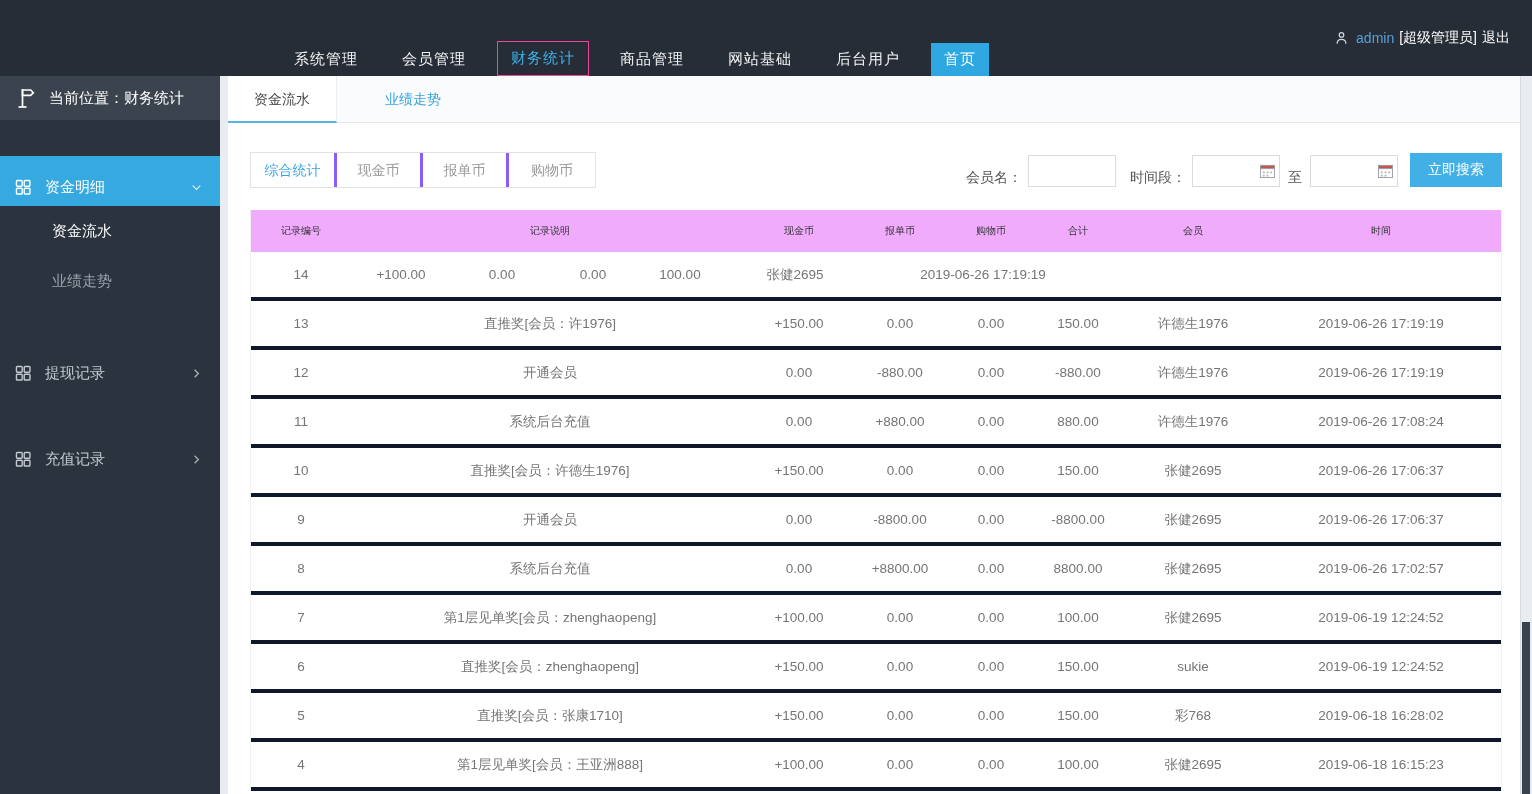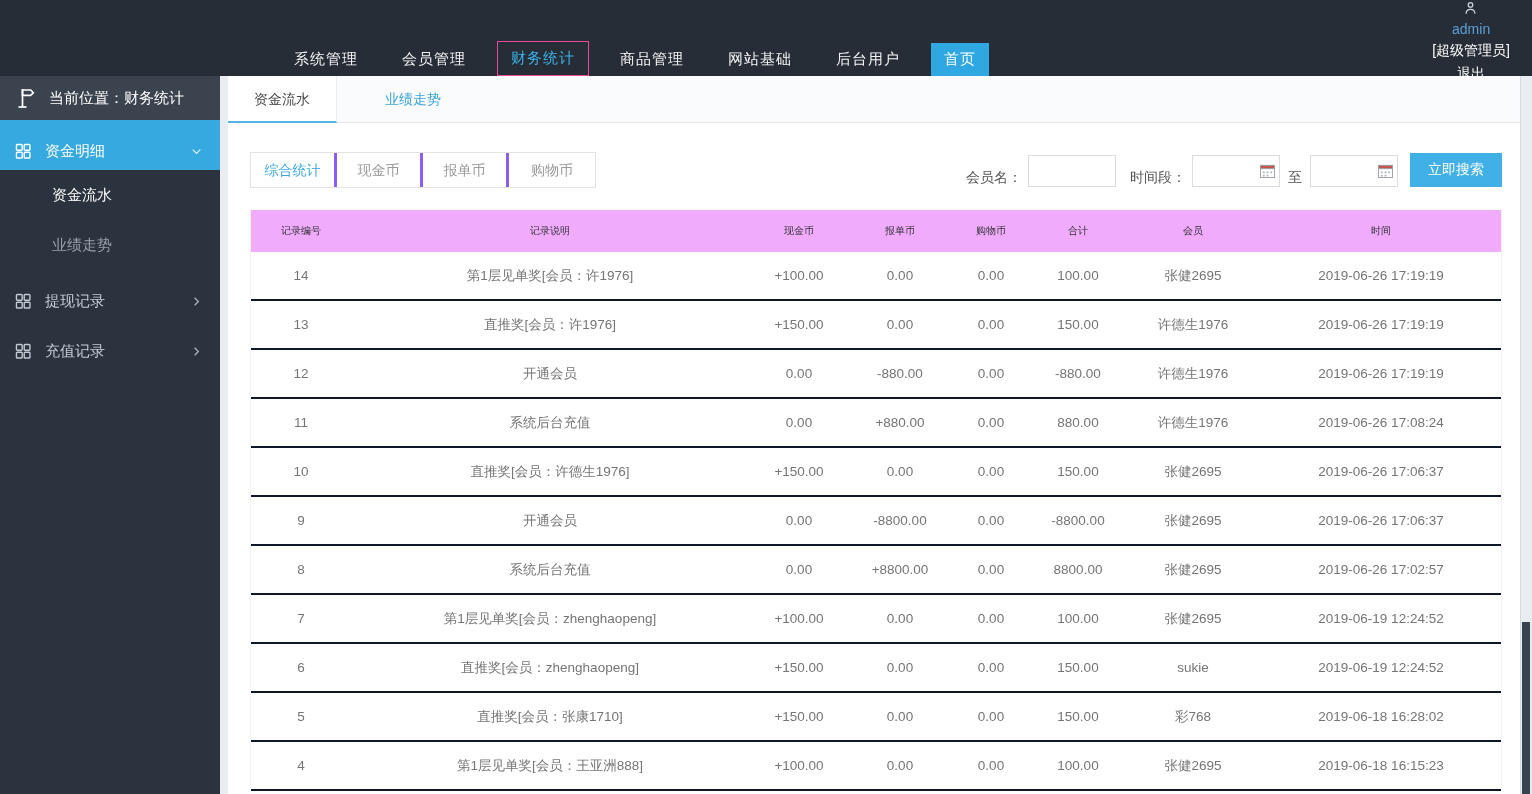--- a/index.html
+++ b/index.html
@@ -8,31 +8,31 @@
 
   
   .topbar { position:absolute; left:0; top:0; width:1532px; height:76px;
             background:#262d36; z-index:5; }
   .topnav { position:absolute; left:272px; top:0; height:76px; display:flex; align-items:flex-end; }
   .nav-item { color:#f2f3f4; font-size:15px; padding:7px 13px; margin:0 9px; cursor:pointer;
               letter-spacing:1px; white-space:nowrap; }
   .nav-item.boxed { border:1px solid #ec4899; color:#3db2ea; }
   .nav-item.filled { background:#2fa7e0; color:#fff; }
   .userbox { position:absolute; right:22px; top:0; height:76px; display:flex;
-             align-items:center; color:#fff; font-size:14px; gap:5px;flex-direction:column; }
+             align-items:center; color:#fff; font-size:14px; gap:5px; }
   .userbox .uname { color:#5b9fd6; }
   .icon-person { width:15px; height:16px; display:inline-block; margin-right:2px; }
 
   
   .sidebar { position:absolute; left:0; top:76px; width:220px; height:718px;
              background:#2b333e; }
   .loc-row { height:44px; background:#3b434e; display:flex; align-items:center;
              padding-left:13px; color:#fff; font-size:15px; gap:12px; }
   .menu-item { height:50px; display:flex; align-items:center; padding:12px 16px 0 14px;
-               color:#c4cad2; font-size:15px; cursor:pointer; gap:13px; }
+               color:#c4cad2; font-size:15px; cursor:pointer; gap:13px;margin-top:36px; }
   .menu-item.active { background:#36a9e1; color:#fff; }
   .menu-item .chev { margin-left:auto; opacity:.85; }
   .sub-item { height:50px; display:flex; align-items:center; padding-left:52px;
               color:#98a1ab; font-size:15px; cursor:pointer; }
   .sub-item.current { color:#fdfdfd; }
   .gicon { width:18px; height:18px; }
 
   
   .gutter { position:absolute; left:220px; top:76px; width:8px; height:718px; background:#e9edf2; }
   .main { position:absolute; left:228px; top:76px; width:1292px; height:718px; background:#fff; }
@@ -58,21 +58,21 @@
   .cal { position:absolute; right:5px; top:9px; width:15px; height:14px; cursor:pointer; }
   .to-label { font-size:14px; color:#555; margin:0 8px; }
   .search-btn { width:92px; height:34px; background:#41b0e6; color:#fff; border:none;
                 font-size:14px; margin-left:12px; cursor:pointer; }
 
   
   .table { margin:22px 0 0 22px; width:1252px; border-left:1px solid #f2f2f2;
            border-right:1px solid #f2f2f2; }
   .trow { display:flex; align-items:center; }
   .thead { height:42px; background:#f0abfc; font-size:10px; color:#333; }
-  .tbody .trow { height:49px; border-bottom:2px solid #0f172a; font-size:13.5px;
+  .tbody .trow { height:49px; border-bottom:4px solid #0f172a; font-size:13.5px;
                  color:#757575; background:#fff; }
   .c { text-align:center; overflow:hidden; white-space:nowrap; }
   .c0 { width:100px; } .c1 { width:398px; } .c2 { width:100px; } .c3 { width:102px; }
   .c4 { width:80px; }  .c5 { width:94px; }  .c6 { width:136px; } .c7 { width:240px; }
 
   
   .sb-track { position:absolute; right:0; top:76px; width:12px; height:718px;
               background:#e9edf2; border-left:1px solid #d6dbe0; }
   .sb-thumb { position:absolute; right:2px; top:622px; width:8px; height:172px;
               background:#39424f; cursor:grab; }
@@ -225,21 +225,20 @@
       <div class="c c2">现金币</div>
       <div class="c c3">报单币</div>
       <div class="c c4">购物币</div>
       <div class="c c5">合计</div>
       <div class="c c6">会员</div>
       <div class="c c7">时间</div>
     </div>
     <div class="tbody">
         <div class="trow">
           <div class="c c0">14</div>
-          <div class="c c1">第1层见单奖[会员：许1976]</div>
           <div class="c c2">+100.00</div>
           <div class="c c3">0.00</div>
           <div class="c c4">0.00</div>
           <div class="c c5">100.00</div>
           <div class="c c6">张健2695</div>
           <div class="c c7">2019-06-26 17:19:19</div>
         </div>
         <div class="trow">
           <div class="c c0">13</div>
           <div class="c c1">直推奖[会员：许1976]</div>

